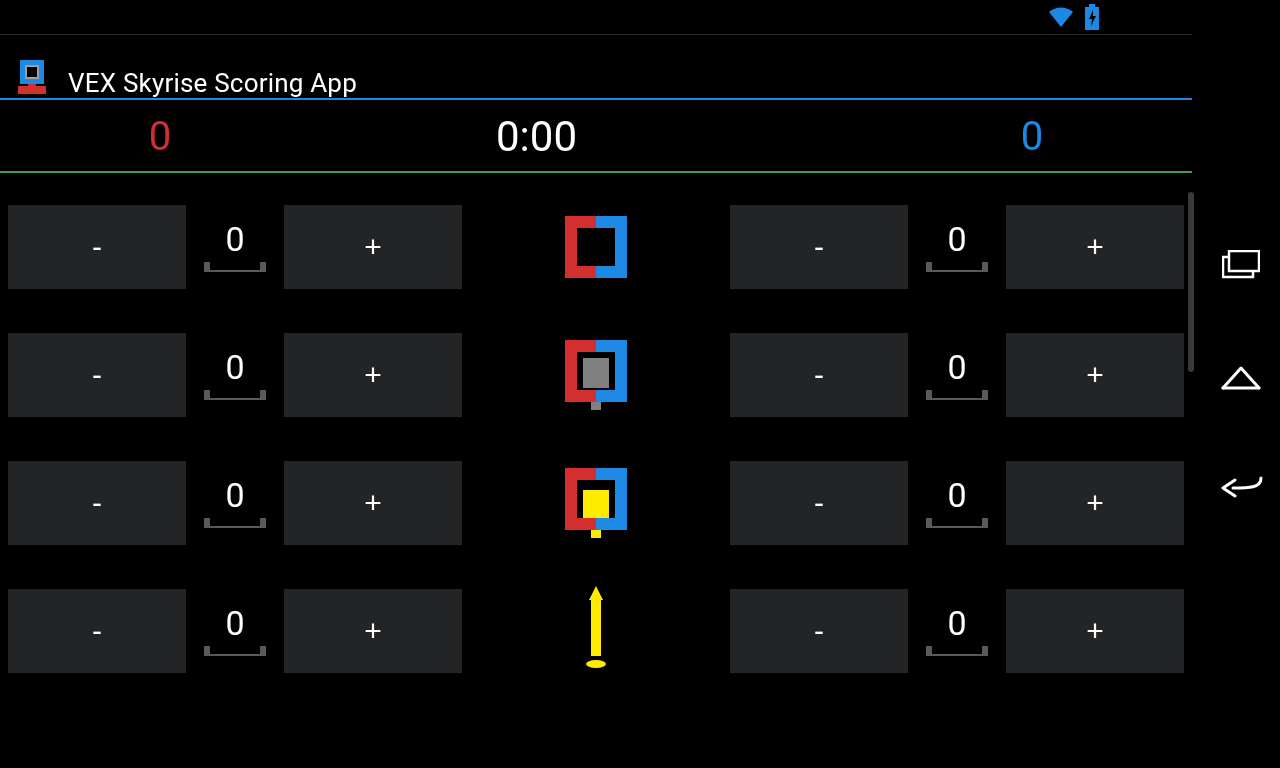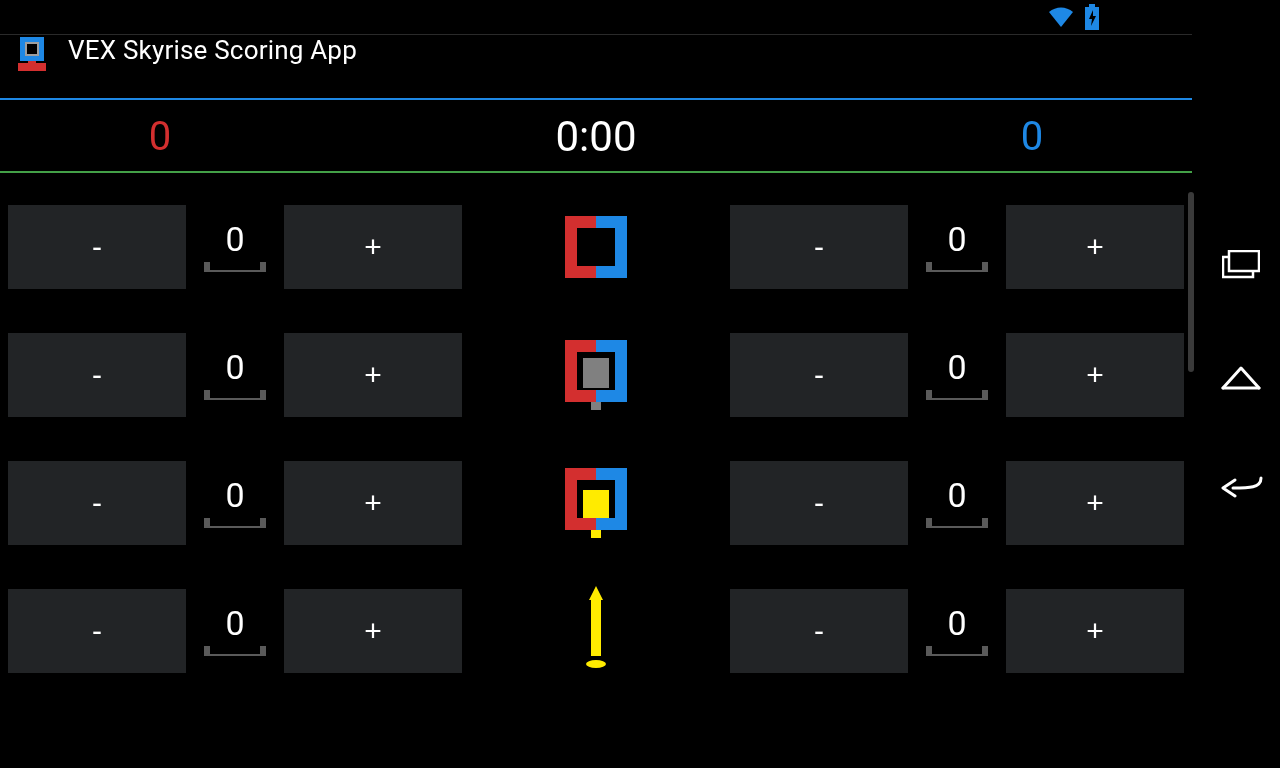--- a/index.html
+++ b/index.html
@@ -4,29 +4,29 @@
 <style>
   * { box-sizing: border-box; margin: 0; padding: 0; }
   html, body { width: 1280px; height: 768px; background: #000; font-family: Roboto, "Helvetica Neue", Arial, sans-serif; color: #fff; overflow: hidden; }
   .screen { position: relative; width: 1280px; height: 768px; }
 
   
   .statusbar { height: 34px; width: 100%; display: flex; justify-content: flex-end; align-items: center; padding-right: 92px; gap: 10px; }
   .statusbar svg { display: block; }
 
   
-  .actionbar { height: 64px; border-top: 1px solid #2a2a2a; display: flex; align-items: flex-start; padding: 0 12px; gap: 16px; }
+  .actionbar { height: 64px; border-top: 1px solid #2a2a2a; display: flex; align-items: flex-end; padding: 0 12px; gap: 16px; }
   .actionbar .title { font-size: 26px; font-weight: 400; letter-spacing: .2px; }
   .app-icon { width: 40px; height: 40px; position: relative; }
   .blue-underline { height: 2px; background: #1e88e5; margin: 0 0 0 0; }
 
   
   .scorehdr { display: flex; align-items: center; justify-content: space-between; padding: 12px 60px 10px 60px; }
   .scorehdr .red { color: #d32f2f; font-size: 40px; min-width: 200px; text-align: center; }
-  .scorehdr .timer { color: #fff; font-size: 42px; font-weight: 400; min-width: 200px; text-align: center; }
+  .scorehdr .timer { color: #fff; font-size: 42px; font-weight: 400; min-width: 200px; }
   .scorehdr .blue { color: #1e88e5; font-size: 40px; min-width: 200px; text-align: center; }
   .green-underline { height: 2px; background: #43a047; margin: 0 0 6px 0; }
 
   
   .content { position: relative; padding: 4px 0 0 0; }
   .row { display: flex; align-items: center; height: 128px; gap: 0; padding: 0 8px; }
   .side { display: flex; align-items: center; gap: 0; flex: 1; }
   .side.left { justify-content: flex-start; }
   .side.right { justify-content: flex-end; }
   .btn { background: #222426; color: #fff; font-size: 30px; width: 178px; height: 84px; display: flex; align-items: center; justify-content: center; border: none; cursor: pointer; }

